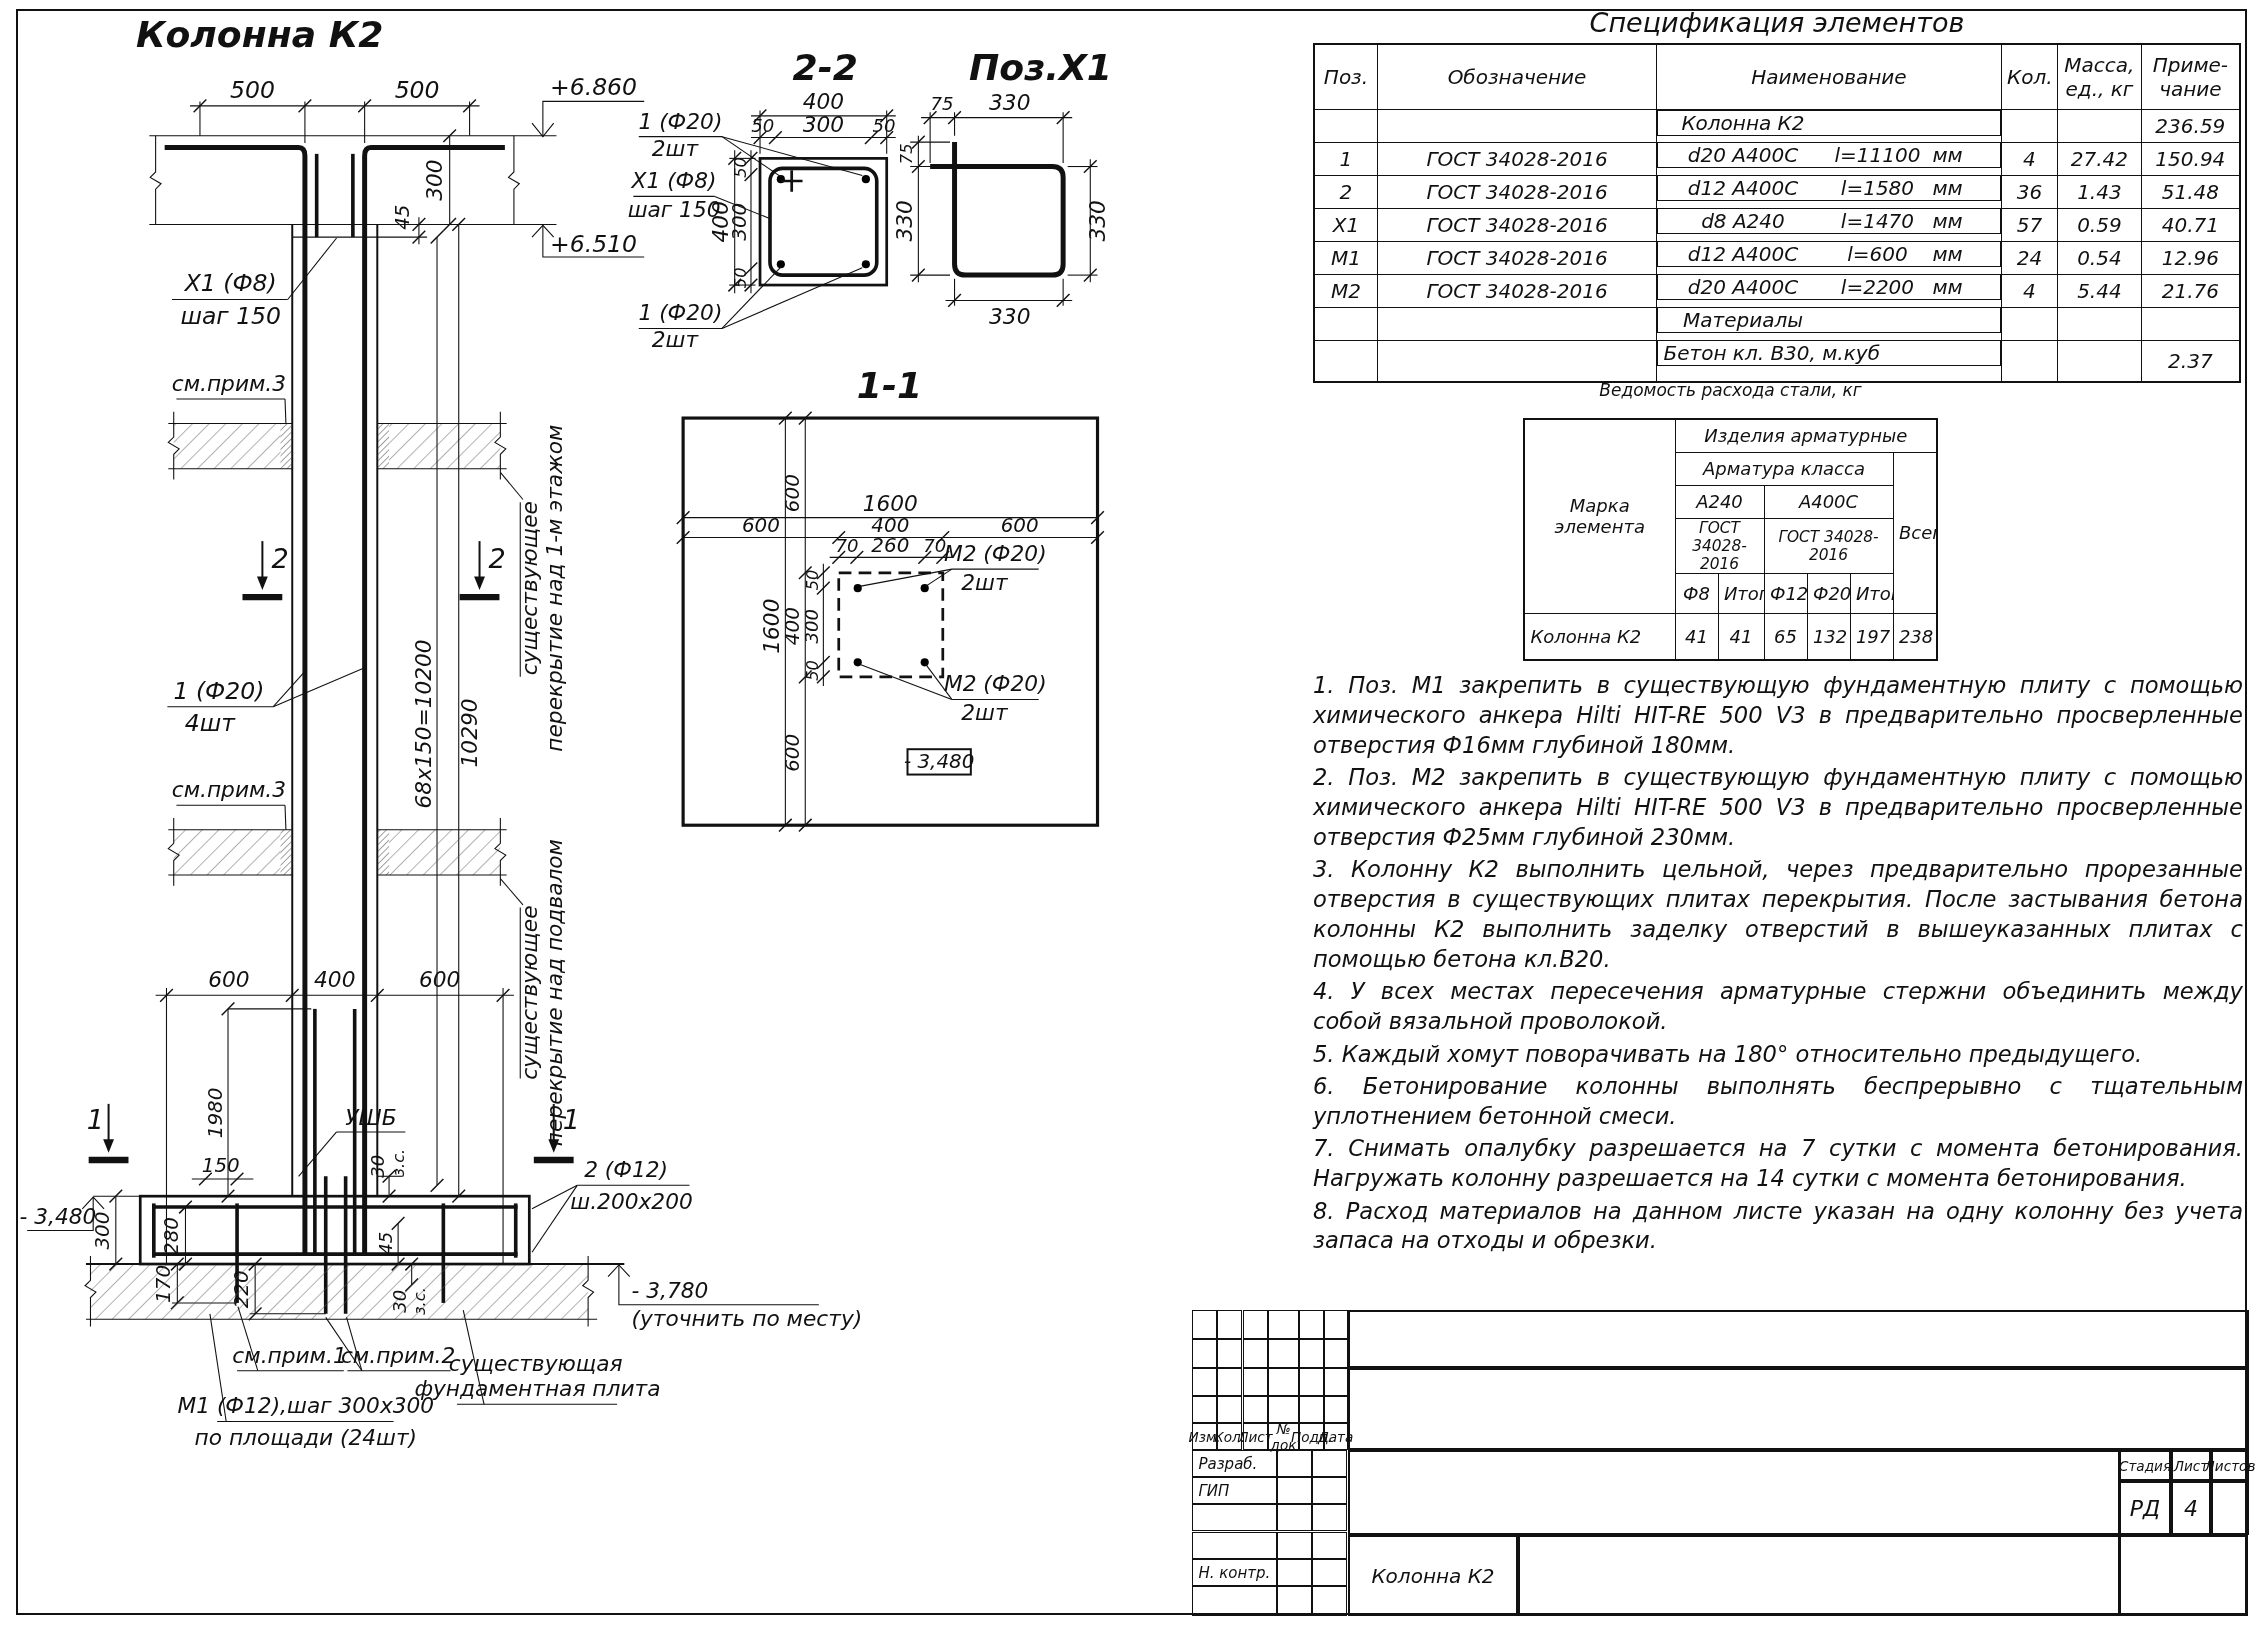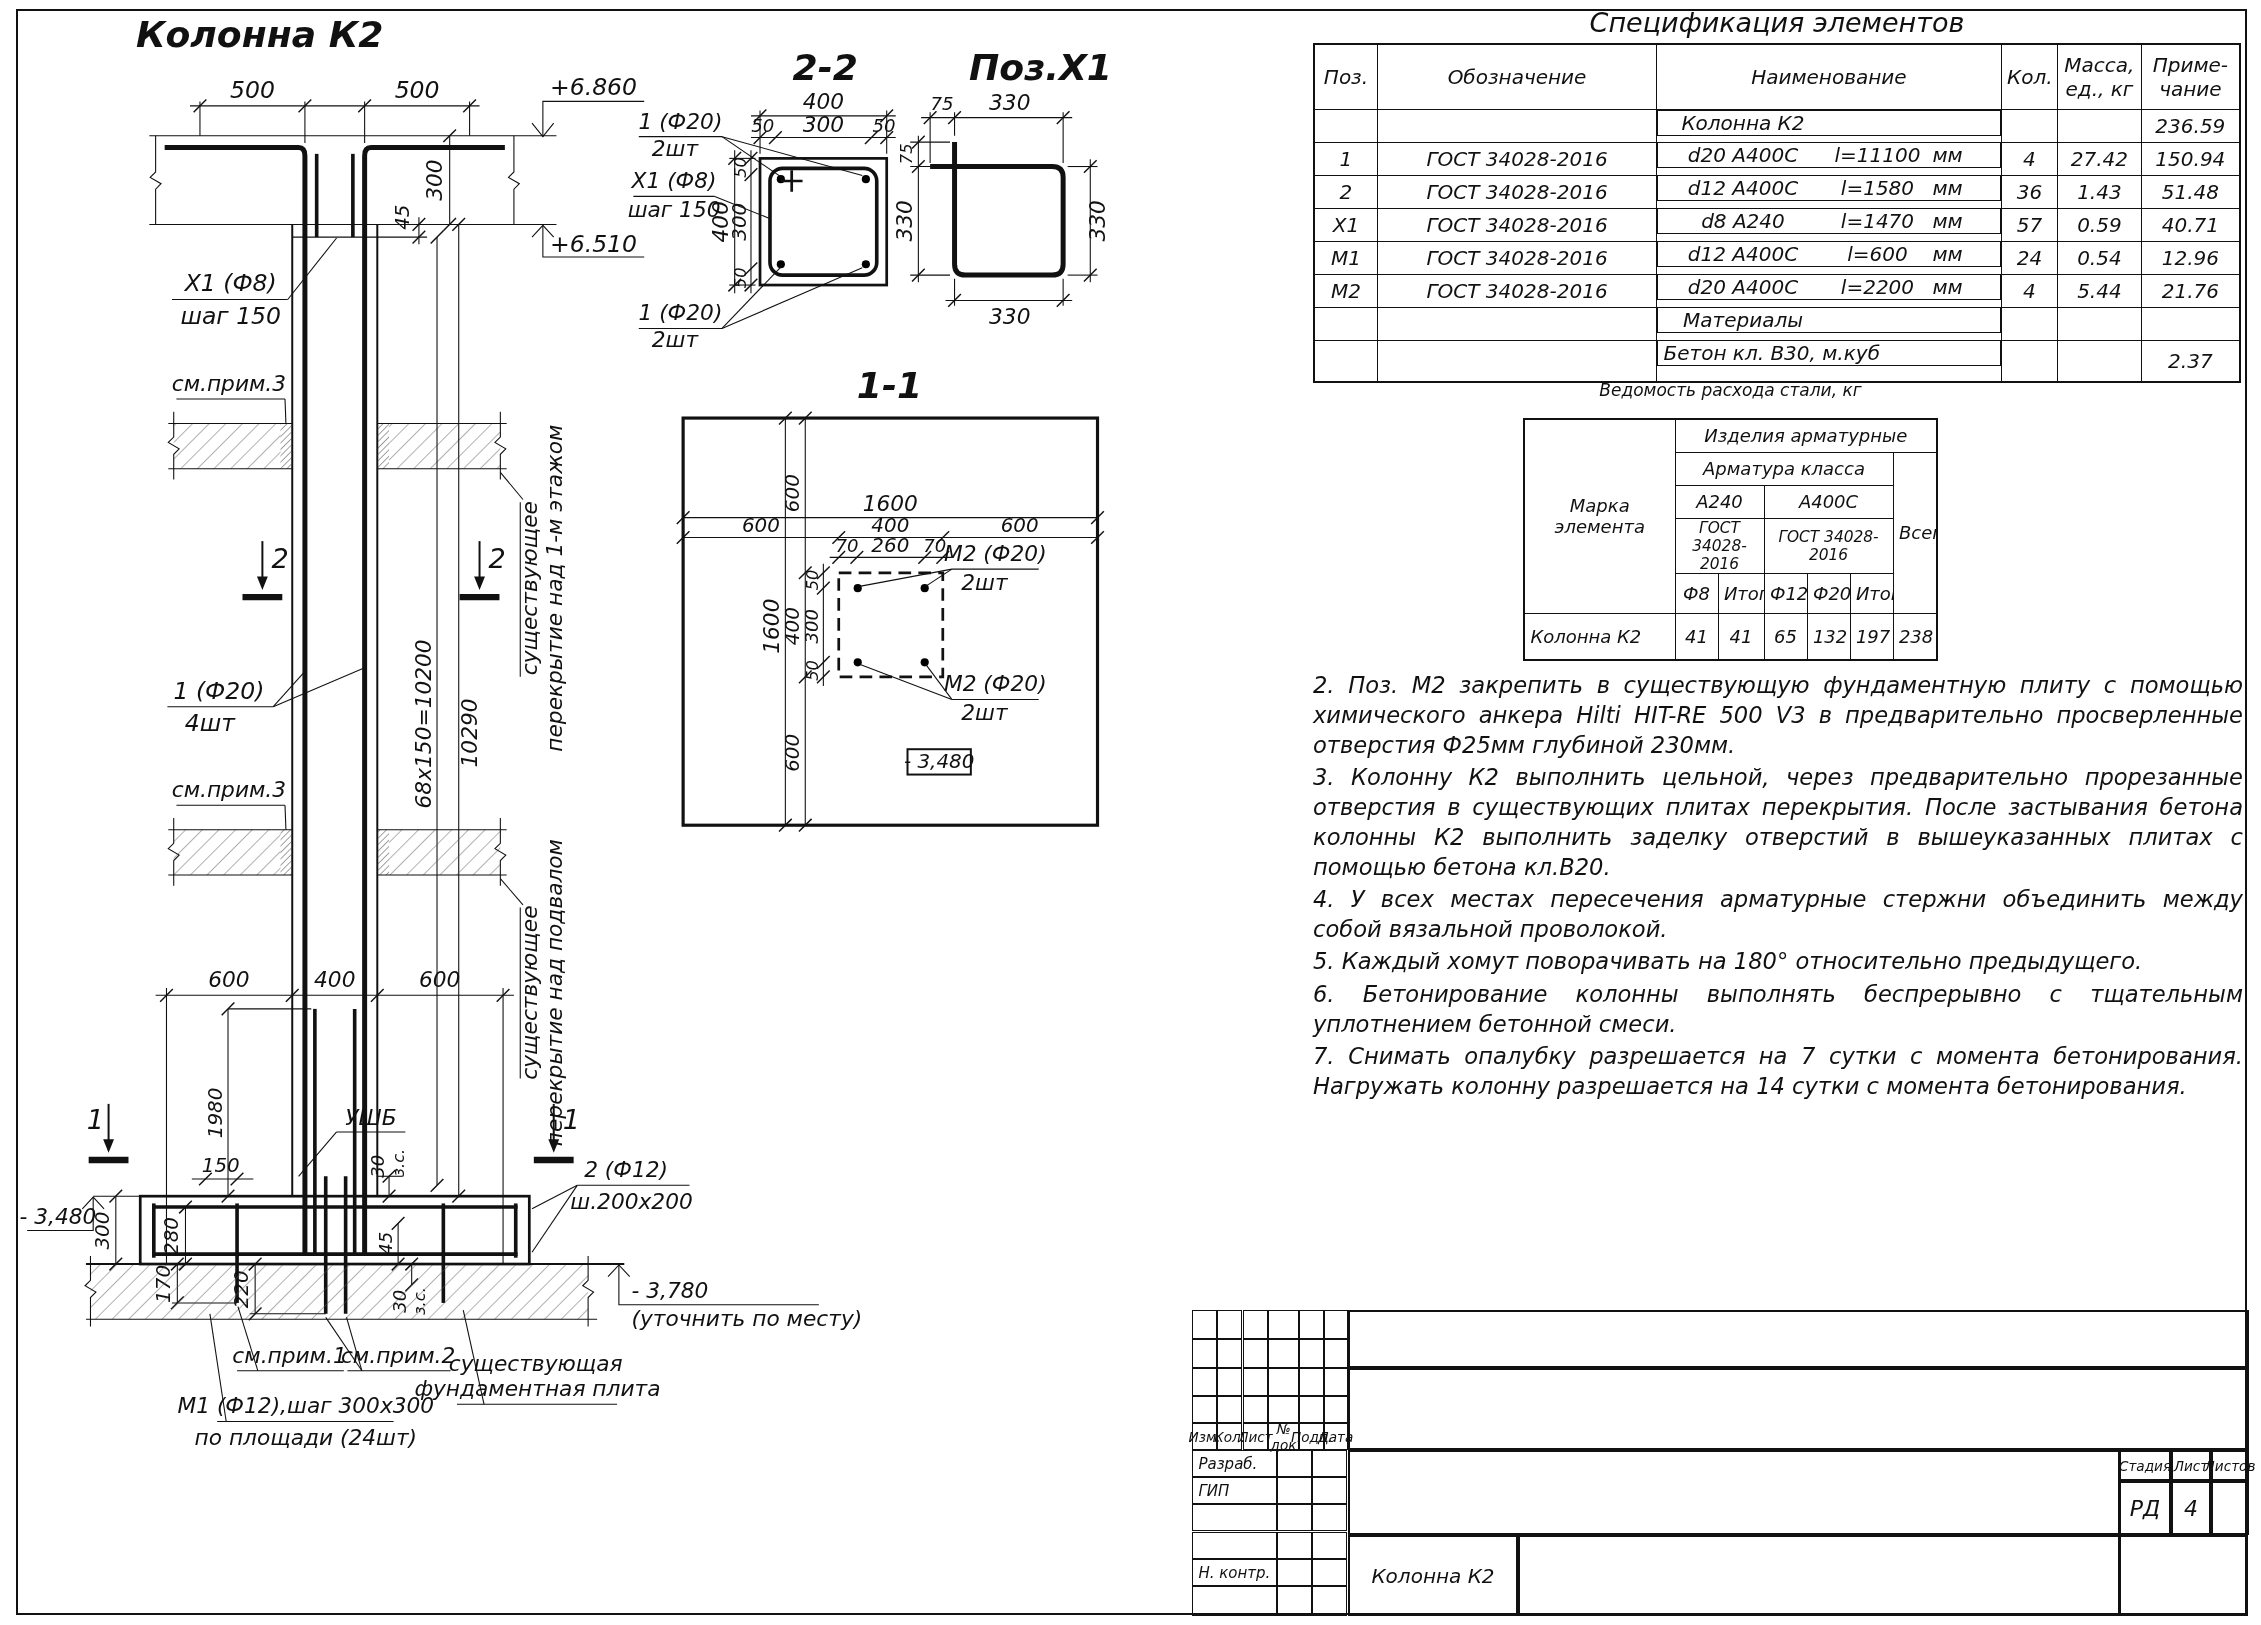--- a/index.html
+++ b/index.html
@@ -652,26 +652,28 @@
       <td>41</td>
       <td>65</td>
       <td>132</td>
       <td>197</td>
       <td>238</td>
     </tr>
   </tbody>
     </table>
 
   <div id="notes">
+    <p>1. Поз. М1 закрепить в существующую фундаментную плиту с помощью химического анкера Hilti HIT-RE 500 V3 в предварительно просверленные отверстия Ф16мм глубиной 180мм.</p>
     <p>2. Поз. М2 закрепить в существующую фундаментную плиту с помощью химического анкера Hilti HIT-RE 500 V3 в предварительно просверленные отверстия Ф25мм глубиной 230мм.</p>
     <p>3. Колонну К2 выполнить цельной, через предварительно прорезанные отверстия в существующих плитах перекрытия. После застывания бетона колонны К2 выполнить заделку отверстий в вышеуказанных плитах с помощью бетона кл.В20.</p>
     <p>4. У всех местах пересечения арматурные стержни объединить между собой вязальной проволокой.</p>
     <p>5. Каждый хомут поворачивать на 180° относительно предыдущего.</p>
     <p>6. Бетонирование колонны выполнять беспрерывно с тщательным уплотнением бетонной смеси.</p>
     <p>7. Снимать опалубку разрешается на 7 сутки с момента бетонирования. Нагружать колонну разрешается на 14 сутки с момента бетонирования.</p>
+    <p>8. Расход материалов на данном листе указан на одну колонну без учета запаса на отходы и обрезки.</p>
   </div>
 
   <div id="tb">
 
     <div class="c" style="left:0;top:0;width:25px;height:29px"></div>
       <div class="c" style="left:25px;top:0;width:25px;height:29px"></div>
       <div class="c" style="left:51px;top:0;width:25px;height:29px"></div>
       <div class="c" style="left:76px;top:0;width:31px;height:29px"></div>
       <div class="c" style="left:107px;top:0;width:25px;height:29px"></div>
       <div class="c" style="left:132px;top:0;width:23.5px;height:29px"></div>

